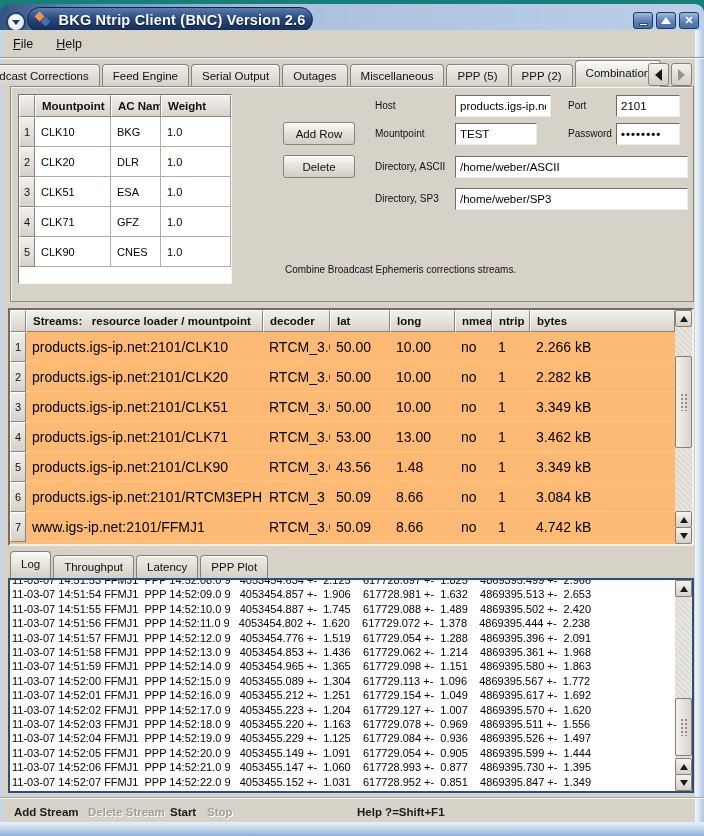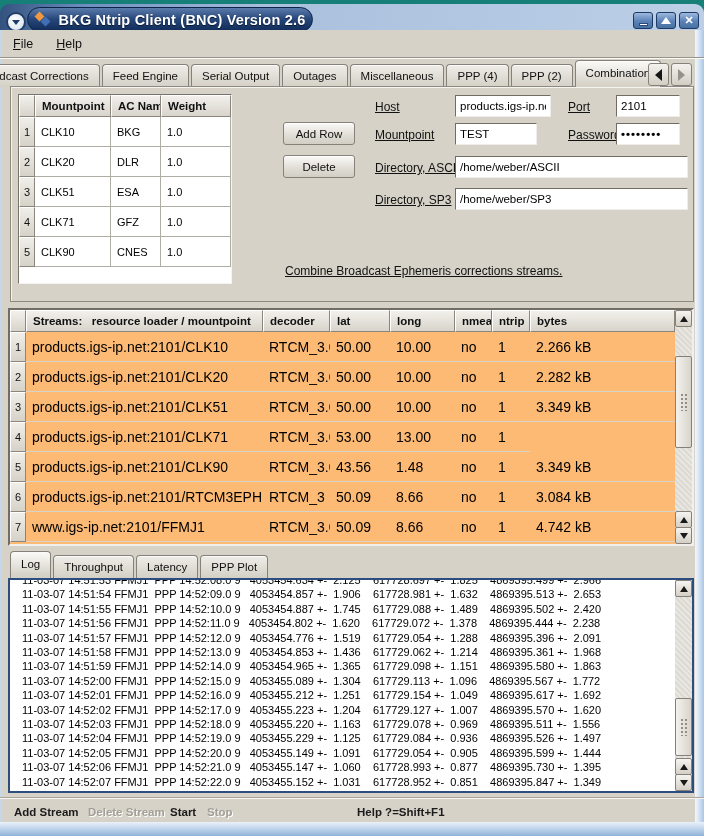--- a/index.html
+++ b/index.html
@@ -83,21 +83,21 @@
     border-right:1px solid #8a867e;border-bottom:1px solid #8a867e;
     box-sizing:border-box;font-size:11px;color:#111;
     display:flex;align-items:center;justify-content:center;overflow:hidden;}
   .btn{position:absolute;width:72px;height:23px;border-radius:3px;box-sizing:border-box;
     background:linear-gradient(180deg,#fbfaf8 0%,#e4e1da 50%,#d2cec4 100%);
     border:1px solid #86827a;font-size:11.5px;color:#111;
     display:flex;align-items:center;justify-content:center;box-shadow:inset 0 1px 0 #fff;}
   .inp{position:absolute;height:22px;box-sizing:border-box;background:#fff;
     border:1px solid;border-color:#716d65 #eeede9 #eeede9 #716d65;
     font-family:"Liberation Sans",sans-serif;font-size:11.5px;color:#000;padding:2px 4px;}
-  .flabel{position:absolute;font-size:12px;color:#111;white-space:nowrap;text-decoration:underline;}
+  .flabel{position:absolute;font-size:10px;color:#111;white-space:nowrap;}
 
   
   .ctable{position:absolute;left:18px;top:94px;width:214px;height:190px;background:#fff;
     box-sizing:border-box;border:1px solid;border-color:#77736b #f6f4f0 #f6f4f0 #77736b;
     overflow:hidden;}
   .chead{display:grid;grid-template-columns:16px 76px 50px 1fr;height:22px;}
   .chead>.hcell:nth-child(1){padding:0;}
   .crow{display:grid;grid-template-columns:16px 76px 50px 1fr;height:30px;}
   .ccell{box-sizing:border-box;border-right:1px solid #b0ada4;border-bottom:1px solid #b0ada4;
     font-size:11px;color:#000;display:flex;align-items:center;padding-left:6px;background:#fff;}
@@ -127,21 +127,21 @@
   .sthumb{position:absolute;left:0;width:17px;box-sizing:border-box;border-radius:2px;
     background:linear-gradient(90deg,#f4f2ee,#d8d4cb);border:1px solid #85817a;
     display:flex;align-items:center;justify-content:center;}
   .sthumb::after{content:"";width:8px;height:18px;
     background-image:radial-gradient(circle,#928e84 1px,transparent 1.3px);background-size:4px 4px;}
 
   
   .btabbar{position:absolute;left:10px;top:552px;height:26px;display:flex;align-items:flex-end;z-index:3;}
   .log-box{position:absolute;left:8px;top:578px;width:686px;height:215px;box-sizing:border-box;
     border:2px solid #2d4d81;background:#fff;}
-  .log-text{position:absolute;left:0;top:0;right:17px;bottom:0;overflow:hidden;padding-left:12px;}
+  .log-text{position:absolute;left:0;top:0;right:17px;bottom:0;overflow:hidden;padding-left:2px;}
   .logline{white-space:pre;font-size:11px;line-height:14.4px;color:#000;
     font-family:"Liberation Sans",sans-serif;}
   .log-text .inner{margin-top:-7px;}
 
   
   .action-groove{position:absolute;left:0;top:797px;width:704px;height:2px;
     border-top:1px solid #a9a59b;border-bottom:1px solid #f7f5f1;box-sizing:border-box;}
   .action{position:absolute;top:806px;font-size:11.5px;font-weight:bold;color:#1b1b1b;
     background:none;border:none;padding:0;font-family:"Liberation Sans",sans-serif;}
   .action.disabled{color:#a39f96;text-shadow:1px 1px 0 #ffffff;}
@@ -181,21 +181,21 @@
     <span class="menu-item">Help</span>
   </div>
   <div class="menu-groove"></div>
 
   <div class="tabbar">
     <div class="tab clip-first">Broadcast Corrections</div>
     <div class="tab">Feed Engine</div>
     <div class="tab">Serial Output</div>
     <div class="tab">Outages</div>
     <div class="tab">Miscellaneous</div>
-    <div class="tab">PPP (4)</div>
+    <div class="tab">PPP (5)</div>
     <div class="tab">PPP (2)</div>
     <div class="tab sel">Combination</div>
   </div>
   <div class="tab-arrows">
     <div class="tabarrow">
       <span class="tri-l"></span>
     </div>
     <div class="tabarrow">
       <span class="tri-r"></span>
     </div>
@@ -327,20 +327,21 @@
         </div>
 
         <div class="srow sgrid">
           <div class="ncell">4</div>
           <div class="scell">products.igs-ip.net:2101/CLK71</div>
           <div class="scell">RTCM_3.0</div>
           <div class="scell">53.00</div>
           <div class="scell">13.00</div>
           <div class="scell">no</div>
           <div class="scell">1</div>
+          <div class="scell">3.462 kB</div>
         </div>
 
         <div class="srow sgrid">
           <div class="ncell">5</div>
           <div class="scell">products.igs-ip.net:2101/CLK90</div>
           <div class="scell">RTCM_3.0</div>
           <div class="scell">43.56</div>
           <div class="scell">1.48</div>
           <div class="scell">no</div>
           <div class="scell">1</div>

